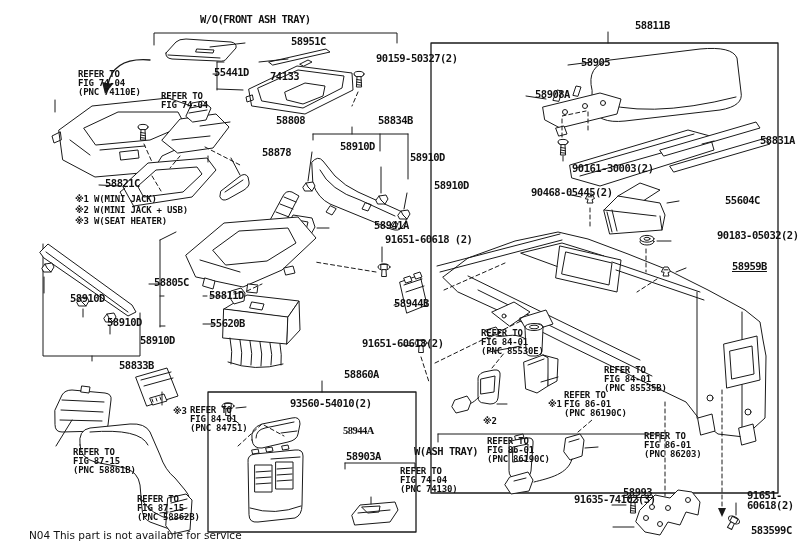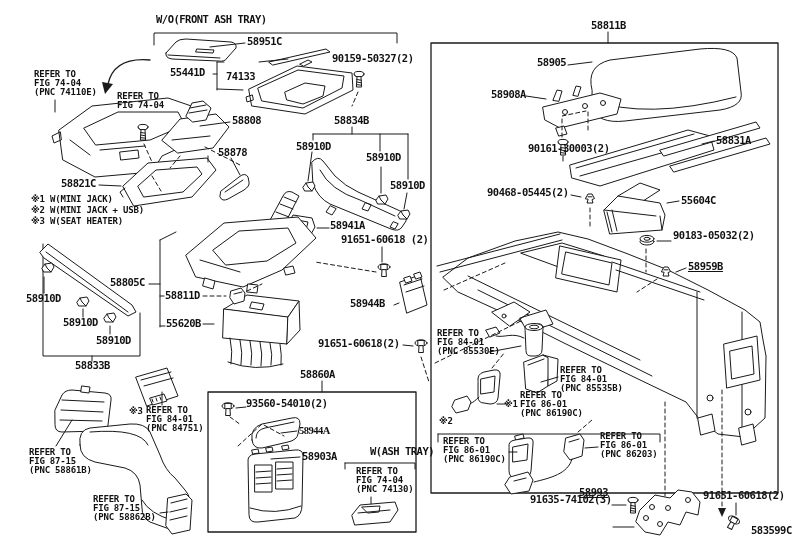--- a/index.html
+++ b/index.html
@@ -7,21 +7,21 @@
          font-family:"DejaVu Sans Mono","DejaVu Sans",monospace;}
   #art{position:absolute;left:0;top:0;}
   #art path,#art line,#art polyline,#art rect,#art ellipse,#art circle{
       stroke:#1a1a1a;fill:none;stroke-width:1;stroke-linecap:round;stroke-linejoin:round;}
   #art .f{fill:#ffffff;}
   #art .d{stroke-dasharray:4 3;}
   #art .thk{stroke-width:1.3;}
   #art .solidfill{fill:#1a1a1a;stroke:none;}
   #label-layer{position:absolute;left:0;top:0;width:100%;height:100%;}
   .lbl{position:absolute;font-weight:bold;font-size:10.5px;line-height:9.5px;
-       letter-spacing:-0.5px;color:#111;white-space:pre-line;}
+       letter-spacing:-0.5px;color:#111;white-space:pre-line;margin-left:44px;}
   .ref{font-size:9px;line-height:9px;letter-spacing:-0.2px;}
   .note{position:absolute;font-family:"DejaVu Sans",sans-serif;font-size:10.5px;
         color:#111;letter-spacing:0;}
   .code{position:absolute;font-weight:bold;font-size:10.5px;color:#111;letter-spacing:-0.5px;}
 </style>
 </head>
 <body>
 
 <div id="stage">
 
@@ -410,21 +410,21 @@
       <div class="lbl ref" style="left: 29px; top: 448px;">REFER TO
 FIG 87-15
 (PNC 58861B)</div>
       <div class="lbl ref" style="left: 93px; top: 495px;">REFER TO
 FIG 87-15
 (PNC 58862B)</div>
       <div class="lbl" style="left: 591px; top: 21px;">58811B</div>
       <div class="lbl" style="left: 537px; top: 58px;">58905</div>
       <div class="lbl" style="left: 491px; top: 90px;">58908A</div>
       <div class="lbl" style="left: 716px; top: 136px;">58831A</div>
-      <div class="lbl" style="left: 528px; top: 144px; text-align: right;">90161-30003(2)</div>
+      <div class="lbl" style="left: 528px; top: 164px; text-align: right;">90161-30003(2)</div>
       <div class="lbl" style="left: 487px; top: 188px;">90468-05445(2)</div>
       <div class="lbl" style="left: 681px; top: 196px;">55604C</div>
       <div class="lbl" style="left: 673px; top: 231px;">90183-05032(2)</div>
       <div class="lbl" style="left: 688px; top: 262px; text-decoration: underline;">58959B</div>
       <div class="lbl ref" style="left: 437px; top: 329px;">REFER TO
 FIG 84-01
 (PNC 85530E)</div>
       <div class="lbl ref" style="left: 560px; top: 366px;">REFER TO
 FIG 84-01
 (PNC 85535B)</div>
@@ -437,16 +437,17 @@
 FIG 86-01
 (PNC 86190C)</div>
       <div class="lbl ref" style="left: 600px; top: 432px;">REFER TO
 FIG 86-01
 (PNC 86203)</div>
       <div class="lbl" style="left: 530px; top: 495px;">91635-74102(3)</div>
       <div class="lbl" style="left: 579px; top: 488px; text-decoration: underline;">58993</div>
       <div class="lbl" style="left: 703px; top: 491px;">91651-60618(2)</div>
     </div>
 
+<div class="note" style="left:29px;top:529px;">N04  This part is not available for service</div>
 
 <div class="code" style="left:751px;top:524px;">583599C</div>
 
 </div>
 
 </body></html>

